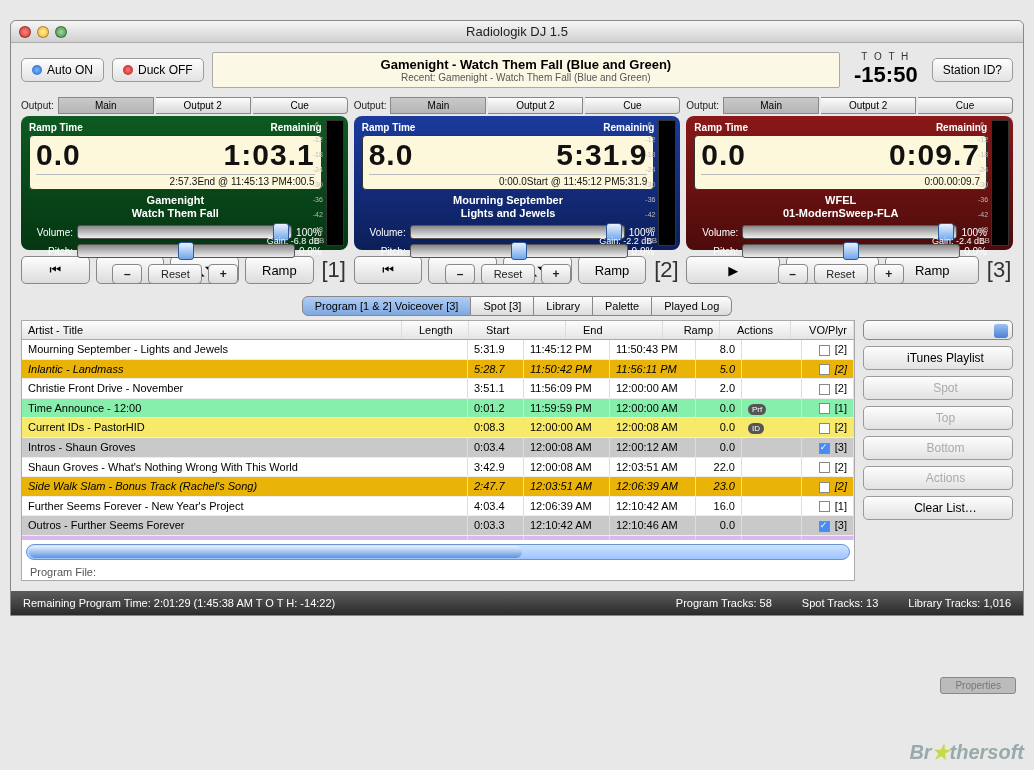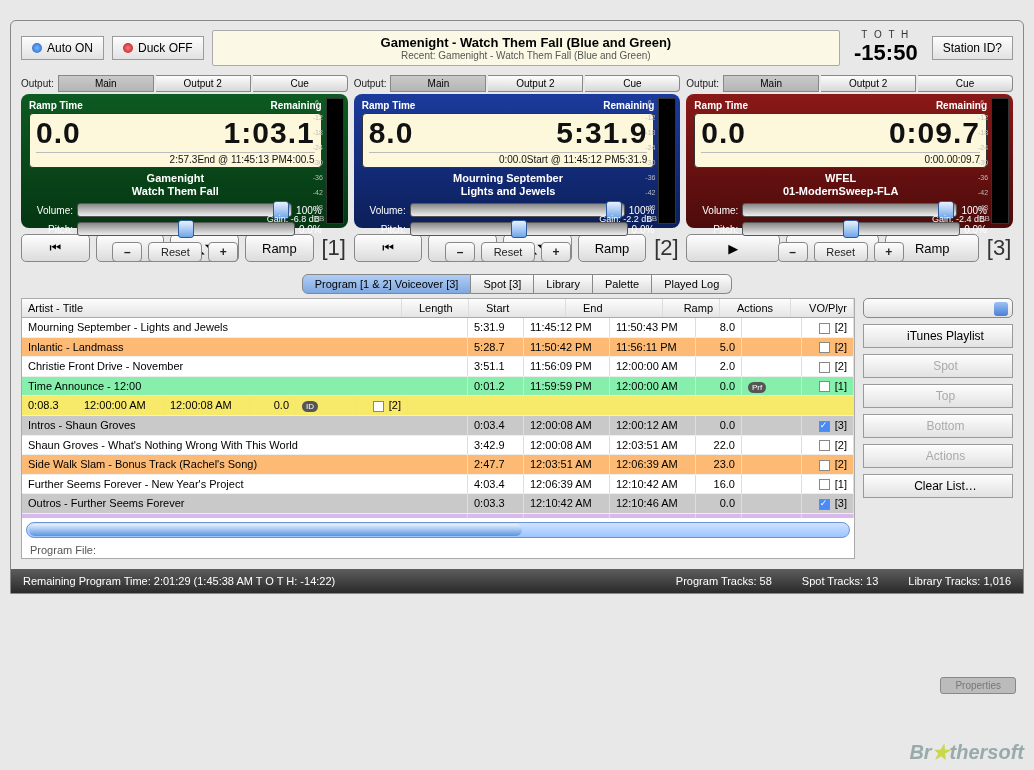--- a/index.html
+++ b/index.html
@@ -4,21 +4,21 @@
 <style>
 * { box-sizing: border-box; margin: 0; padding: 0; font-family: "Lucida Grande", Arial, sans-serif; }
 body { background: #e8e8e8; width: 1034px; height: 770px; overflow: hidden; position: relative; }
 .window { background: #e8e8e8; border: 1px solid #888; width: 1014px; margin: 20px auto 0; border-radius: 6px 6px 0 0; }
 .titlebar { height: 22px; background: linear-gradient(#f6f6f6,#d0d0d0); border-bottom:1px solid #aaa; border-radius:6px 6px 0 0; display:flex; align-items:center; position:relative; }
 .tlights { display:flex; gap:6px; margin-left:8px; }
 .tlight { width:12px; height:12px; border-radius:50%; border:1px solid rgba(0,0,0,.3); }
 .tl-red{background:radial-gradient(#ff8a80,#d32f2f);} .tl-yel{background:radial-gradient(#fff59d,#f9a825);} .tl-grn{background:radial-gradient(#a5d6a7,#388e3c);}
 .wintitle { position:absolute; left:0; right:0; text-align:center; font-size:13px; color:#222; pointer-events:none;}
 .toprow { display:flex; align-items:center; padding:8px 10px 6px; gap:8px; }
-.aqua-btn { background:linear-gradient(#fdfdfd,#e2e2e2); border:1px solid #9a9a9a; border-radius:0; padding:4px 10px; font-size:12px; display:inline-flex; align-items:center; gap:5px; cursor:pointer; box-shadow:0 1px 0 #fff inset; }
+.aqua-btn { background:linear-gradient(#fdfdfd,#e2e2e2); border:1px solid #9a9a9a; border-radius:5px; padding:4px 10px; font-size:12px; display:inline-flex; align-items:center; gap:5px; cursor:pointer; box-shadow:0 1px 0 #fff inset; }
 .dot{width:10px;height:10px;border-radius:50%;display:inline-block;}
 .dot.blue{background:radial-gradient(#7ab7ff,#1e5fc4);} .dot.red{background:radial-gradient(#ff7a7a,#b51414);}
 .nowplaying { flex:1; background:#fbf9e5; border:1px solid #aaa; border-radius:2px; padding:4px 10px; text-align:center; font-size:13px; }
 .nowplaying .recent{font-size:10px;color:#555;}
 .tothbox{ text-align:center; margin:0 6px; }
 .tothlbl{font-size:10px;letter-spacing:2px;color:#333;}
 .tothval{font-size:22px;font-weight:bold;}
 .decks { display:flex; gap:6px; padding:3px 10px 6px; }
 .deckcol{flex:1;}
 .outrow{display:flex;align-items:center;font-size:10px;gap:2px;margin-bottom:2px;}
@@ -56,21 +56,21 @@
 .tab{background:linear-gradient(#fdfdfd,#dcdcdc);border:1px solid #888;padding:3px 12px;font-size:11px;cursor:pointer;}
 .tab:first-child{border-radius:6px 0 0 6px;} .tab:last-child{border-radius:0 6px 6px 0;} .tab+.tab{border-left:none;}
 .tab.sel{background:linear-gradient(#b0cef5,#7fa8e0);}
 .middle{display:flex;padding:0 10px;gap:8px;}
 .tablewrap{flex:1;border:1px solid #aaa;background:#fff;font-size:11px;}
 .thead{display:flex;background:linear-gradient(#fdfdfd,#e4e4e4);border-bottom:1px solid #aaa;gap:11px;}
 .th,.td{padding:3px 6px;border-right:1px solid #ddd;overflow:hidden;white-space:nowrap;}
 .c-artist{flex:1;} .c-len{width:56px;} .c-start{width:86px;} .c-end{width:86px;} .c-ramp{width:46px;text-align:right;} .c-act{width:60px;} .c-vo{width:52px;text-align:right;}
 .tbody{max-height:200px;overflow:hidden;}
 .tr{display:flex;border-bottom:1px solid #eee;}
-.tr.alt{background:#fdba74;}
+.tr.alt{background:#eab308;font-style:italic;}
 .tr.green{background:#86efac;} .tr.yellow{background:#f7e96a;} .tr.gray{background:#c9c9c9;} .tr.purple{background:#d9b8ee;}
 .chk{width:11px;height:11px;border:1px solid #888;display:inline-block;background:#fff;vertical-align:middle;margin-right:2px;}
 .chk.on{background:#4a8af4;position:relative;} .chk.on::after{content:"✓";color:#fff;font-size:9px;position:absolute;top:-2px;left:0;}
 .badge{background:#555;color:#fff;font-size:8px;padding:1px 4px;border-radius:7px;}
 .sidebtns{width:150px;display:flex;flex-direction:column;gap:6px;}
 .sidebtns .aqua-btn{justify-content:center;padding-left:25px;}
 .sidebtns .disabled{color:#aaa;}
 .dropdown{background:linear-gradient(#fdfdfd,#e2e2e2);border:1px solid #888;border-radius:5px;height:20px;position:relative;}
 .dropdown::after{content:"";position:absolute;right:4px;top:3px;width:14px;height:14px;background:linear-gradient(#9cc2f5,#4a7fd4);border-radius:3px;}
 .scrolltrack{height:16px;background:linear-gradient(#cfe3ff,#9ec4ff);border:1px solid #6a94d4;border-radius:8px;margin:4px;position:relative;}
@@ -79,20 +79,28 @@
 .statusbar{background:linear-gradient(#5d5d5d,#2a2a2a);color:#fff;font-size:11px;display:flex;padding:6px 12px;gap:30px;margin-top:10px;}
 .statusbar .s{flex:1;}
 .propbtn{position:absolute;right:18px;bottom:76px;background:#bbb;border:1px solid #888;font-size:10px;padding:2px 14px;color:#777;border-radius:3px;}
 .watermark{position:absolute;right:10px;bottom:6px;font-size:20px;color:#9aa;font-style:italic;font-weight:bold;}
 .watermark b{color:#c7d848;}
 </style>
 </head>
 <body>
 
 <div class="window">
+  <div class="titlebar">
+    <div class="tlights">
+      <div class="tlight tl-red"></div>
+      <div class="tlight tl-yel"></div>
+      <div class="tlight tl-grn"></div>
+    </div>
+    <div class="wintitle">Radiologik DJ 1.5</div>
+  </div>
 
   <div class="toprow">
     <button class="aqua-btn">
         <span class="dot blue"></span>
         <span>Auto ON</span>
       </button>
     <button class="aqua-btn">
         <span class="dot red"></span>
         <span>Duck OFF</span>
       </button>
@@ -379,20 +387,21 @@
           <div class="tr green">
     <div class="td c-artist">Time Announce - 12:00</div>
     <div class="td c-len">0:01.2</div>
     <div class="td c-start">11:59:59 PM</div>
     <div class="td c-end">12:00:00 AM</div>
     <div class="td c-ramp">0.0</div>
     <div class="td c-act"><span class="badge">Prf</span></div>
     <div class="td c-vo"><span class="chk "></span> [1]</div>
           </div>
           <div class="tr yellow">
+    <div class="td c-artist">Current IDs - PastorHID</div>
     <div class="td c-len">0:08.3</div>
     <div class="td c-start">12:00:00 AM</div>
     <div class="td c-end">12:00:08 AM</div>
     <div class="td c-ramp">0.0</div>
     <div class="td c-act"><span class="badge">ID</span></div>
     <div class="td c-vo"><span class="chk "></span> [2]</div>
           </div>
           <div class="tr gray">
     <div class="td c-artist">Intros - Shaun Groves</div>
     <div class="td c-len">0:03.4</div>

